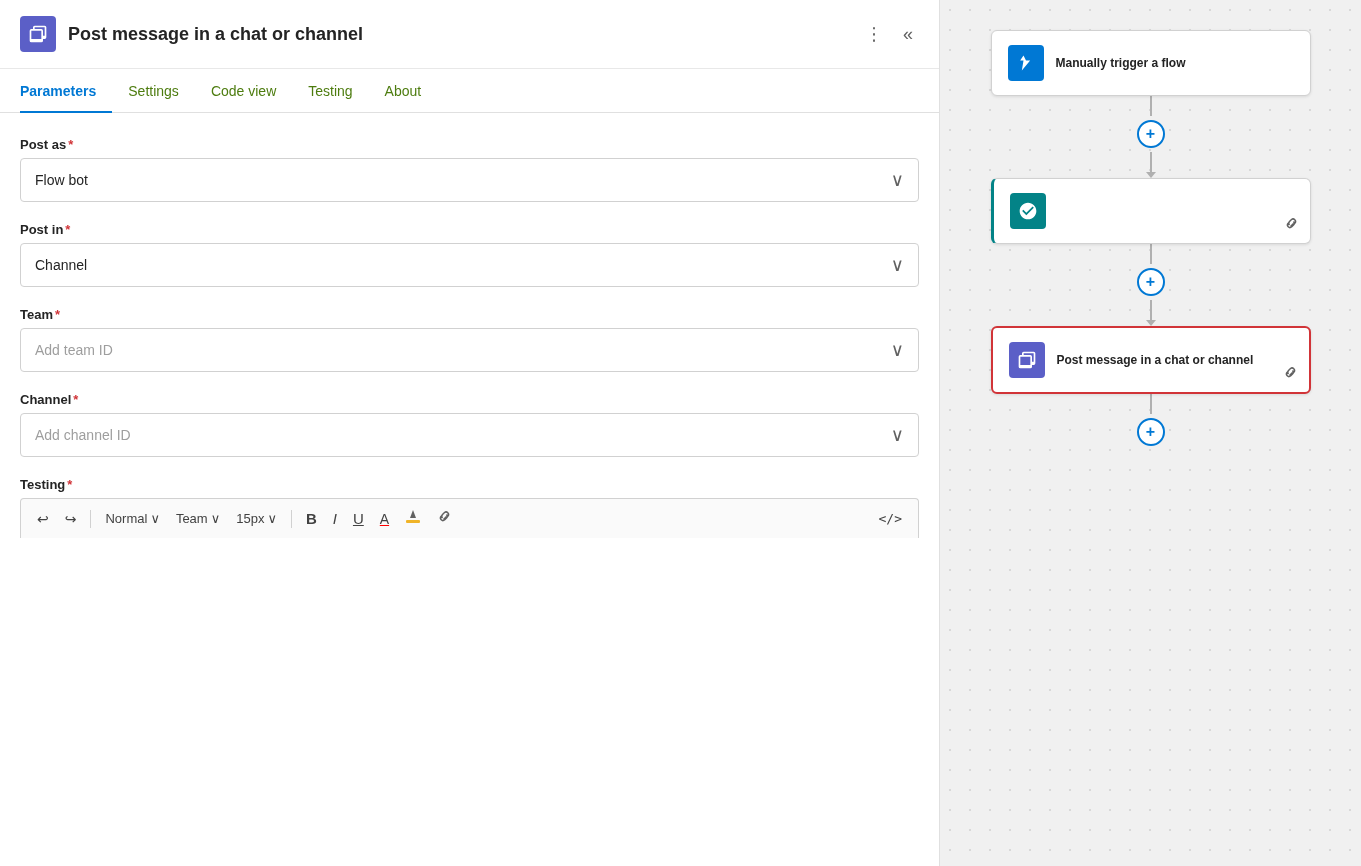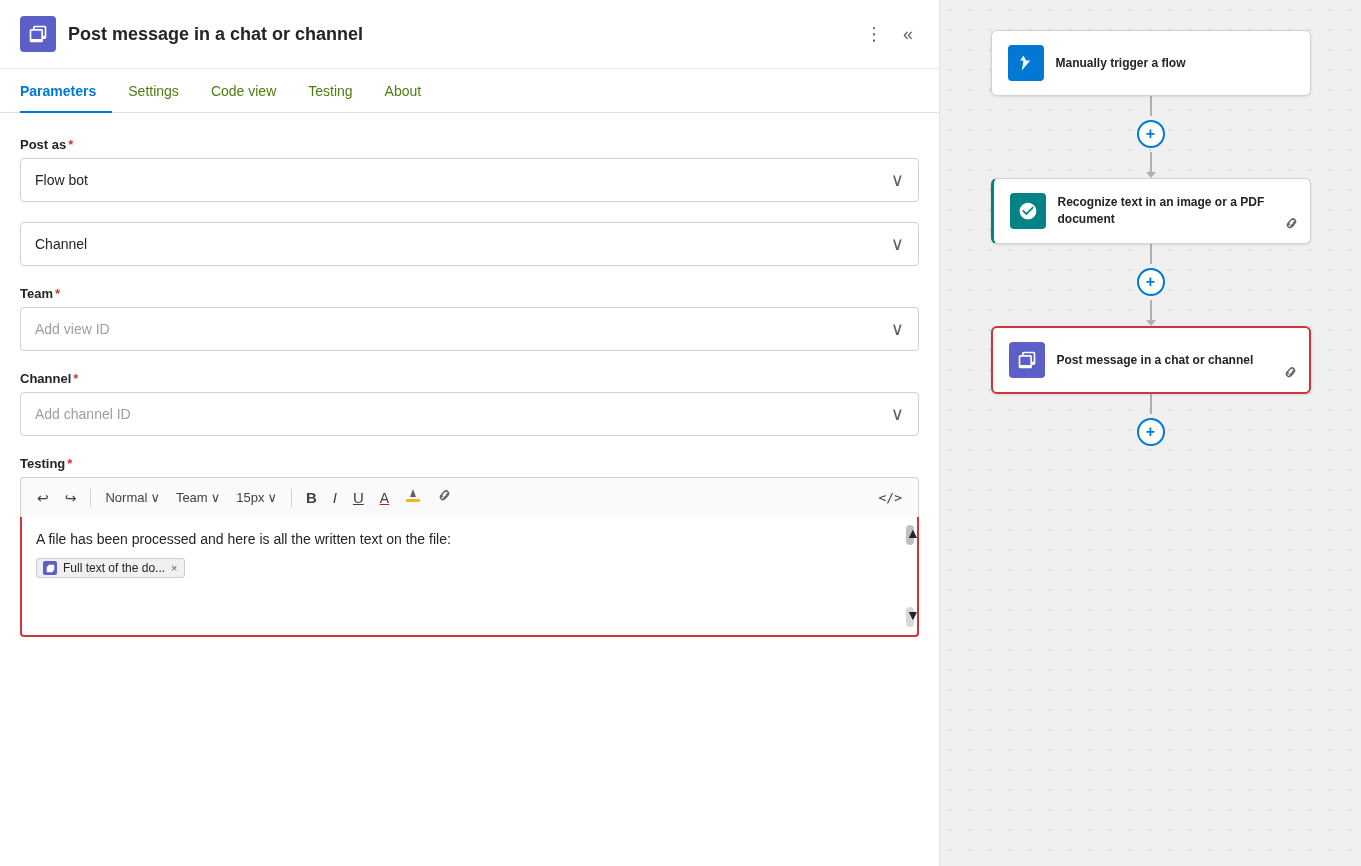--- a/index.html
+++ b/index.html
@@ -383,32 +383,35 @@
       <div class="field-label">
         <span>Post as</span><span class="required">*</span>
       </div>
       <div class="dropdown-field">
         <span>Flow bot</span>
         <span class="dropdown-arrow">∨</span>
       </div>
     </div>
 
     <div class="field-group">
+      <div class="field-label">
+        <span>Post in</span><span class="required">*</span>
+      </div>
       <div class="dropdown-field">
         <span>Channel</span>
         <span class="dropdown-arrow">∨</span>
       </div>
     </div>
 
     <div class="field-group">
       <div class="field-label">
         <span>Team</span><span class="required">*</span>
       </div>
       <div class="dropdown-field placeholder">
-        <span>Add view ID</span>
+        <span>Add team ID</span>
         <span class="dropdown-arrow">∨</span>
       </div>
     </div>
 
     <div class="field-group">
       <div class="field-label">
         <span>Channel</span><span class="required">*</span>
       </div>
       <div class="dropdown-field placeholder">
         <span>Add channel ID</span>
@@ -450,36 +453,20 @@
         </button>
         <button class="toolbar-btn">
           <svg width="16" height="16" viewBox="0 0 16 16">
             <path d="M6.5 10.5l3-3m-4 1.5a2.5 2.5 0 010-3.5l2-2a2.5 2.5 0 013.5 3.5l-1 1M9.5 5.5a2.5 2.5 0 010 3.5l-2 2a2.5 2.5 0 01-3.5-3.5l1-1" stroke="#616161" stroke-width="1.5" fill="none"></path>
           </svg>
         </button>
         <div style="flex:1"></div>
         <button class="toolbar-btn toolbar-code">&lt;/&gt;</button>
       </div>
 
-      <div class="message-editor-wrapper">
-        <div class="message-editor">
-          <div class="message-text">A file has been processed and here is all the written text on the file:</div>
-          <span class="message-tag">
-            <span class="message-tag-icon">
-              <svg viewBox="0 0 24 24">
-                <path d="M20 2H8a2 2 0 00-2 2v2H4a2 2 0 00-2 2v12a2 2 0 002 2h12a2 2 0 002-2v-2h2a2 2 0 002-2V4a2 2 0 00-2-2z"></path>
-              </svg>
-            </span>
-            <span>Full text of the do...</span>
-            <span class="message-tag-close">×</span>
-          </span>
-          <div class="editor-scrollbar">▲</div>
-          <div class="editor-scrollbar-bottom">▼</div>
-        </div>
-      </div>
     </div>
 
   </div>
 </div>
 
 <div class="right-panel">
   <div class="flow-container">
 
     <div class="flow-node">
       <div class="flow-node-icon blue">
@@ -496,21 +483,20 @@
       <div class="connector-line"></div>
       <div class="connector-arrow"></div>
     </div>
 
     <div class="flow-node node-teal-border">
       <div class="flow-node-icon teal">
         <svg viewBox="0 0 24 24">
           <path d="M12 2C6.48 2 2 6.48 2 12s4.48 10 10 10 10-4.48 10-10S17.52 2 12 2zm-2 15l-5-5 1.41-1.41L10 14.17l7.59-7.59L19 8l-9 9z"></path>
         </svg>
       </div>
-      <div class="flow-node-text">Recognize text in an image or a PDF document</div>
       <span class="flow-node-link">
         <svg width="16" height="16" viewBox="0 0 16 16">
           <path d="M6.5 10.5l3-3m-4 1.5a2.5 2.5 0 010-3.5l2-2a2.5 2.5 0 013.5 3.5l-1 1M9.5 5.5a2.5 2.5 0 010 3.5l-2 2a2.5 2.5 0 01-3.5-3.5l1-1" stroke="#616161" stroke-width="1.5" fill="none"></path>
         </svg>
       </span>
     </div>
 
     <div class="flow-connector">
       <div class="connector-line"></div>
       <div class="add-button">+</div>

